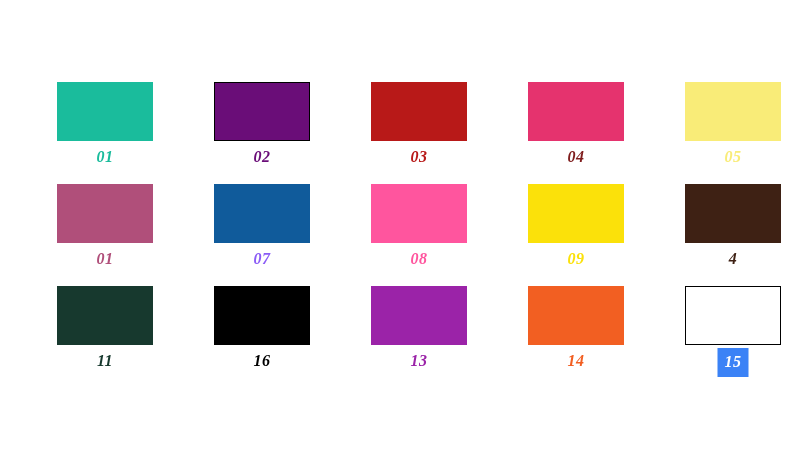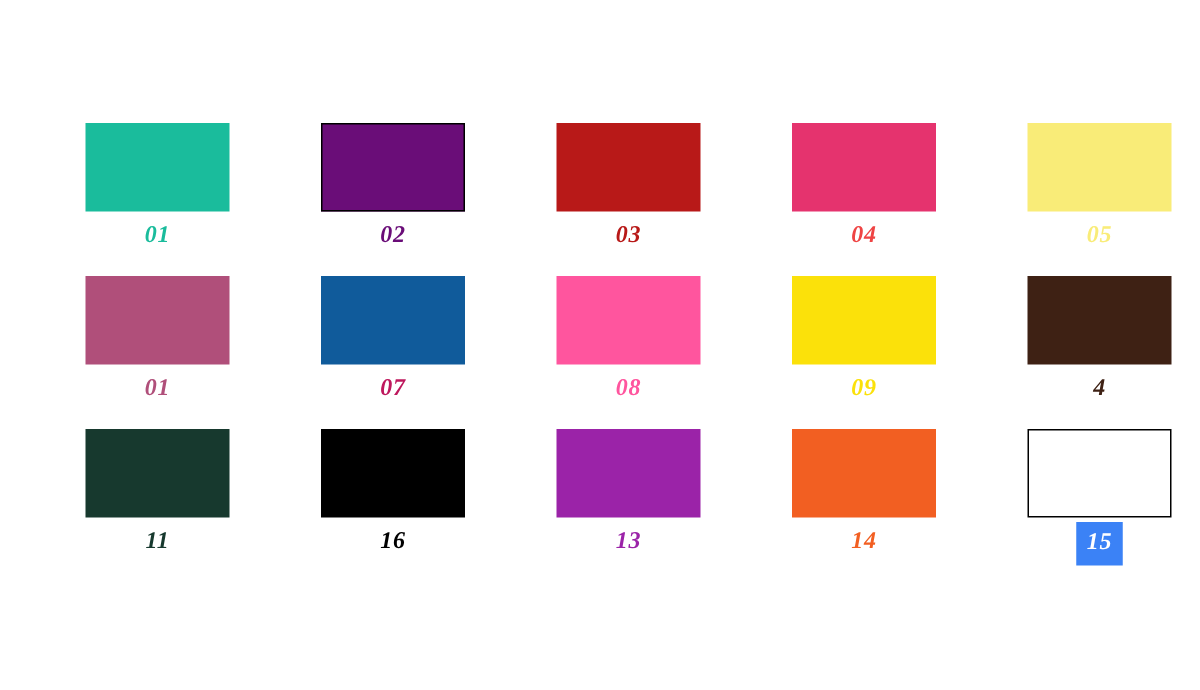--- a/index.html
+++ b/index.html
@@ -75,33 +75,33 @@
     <div class="swatch-cell">
       <div class="swatch-chip bordered" style="background: rgb(106, 13, 120);"></div>
       <div class="swatch-label" style="color: rgb(106, 13, 120);">02</div>
     </div>
     <div class="swatch-cell">
       <div class="swatch-chip" style="background: rgb(184, 25, 24);"></div>
       <div class="swatch-label" style="color: rgb(184, 25, 24);">03</div>
     </div>
     <div class="swatch-cell">
       <div class="swatch-chip" style="background: rgb(229, 51, 110);"></div>
-      <div class="swatch-label" style="color: #ef4444;">04</div>
+      <div class="swatch-label" style="color: #7f1d1d;">04</div>
     </div>
     <div class="swatch-cell">
       <div class="swatch-chip" style="background: rgb(249, 236, 120);"></div>
       <div class="swatch-label" style="color: rgb(249, 236, 120);">05</div>
     </div>
     <div class="swatch-cell">
       <div class="swatch-chip" style="background: rgb(176, 79, 122);"></div>
       <div class="swatch-label" style="color: rgb(176, 79, 122);">01</div>
     </div>
     <div class="swatch-cell">
       <div class="swatch-chip" style="background: rgb(16, 91, 155);"></div>
-      <div class="swatch-label" style="color: #be185d; text-align: center;">07</div>
+      <div class="swatch-label" style="color: #8b5cf6; text-align: center;">07</div>
     </div>
     <div class="swatch-cell">
       <div class="swatch-chip" style="background: rgb(255, 85, 158);"></div>
       <div class="swatch-label" style="color: rgb(255, 85, 158); text-align: center;">08</div>
     </div>
     <div class="swatch-cell">
       <div class="swatch-chip" style="background: rgb(251, 225, 10);"></div>
       <div class="swatch-label" style="color: rgb(251, 225, 10);">09</div>
     </div>
     <div class="swatch-cell">

